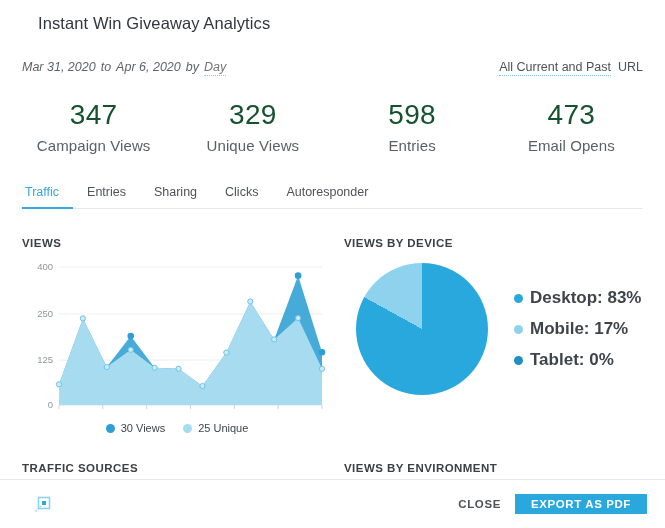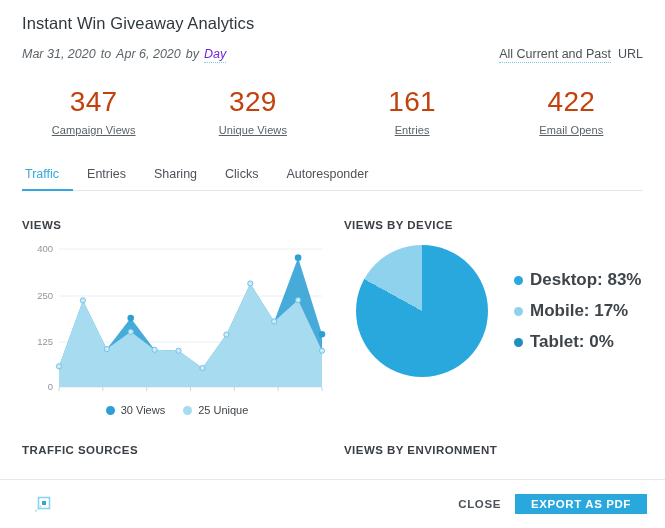--- a/index.html
+++ b/index.html
@@ -9,49 +9,49 @@
     font-family: "Liberation Sans", sans-serif;
     color: #3d4349;
     overflow: hidden;
   }
   .modal { position: relative; width: 665px; height: 528px; background: #fff; }
 
   
   .hdr { padding: 12px 22px 0 22px; }
   .hdr-title {
     font-size: 16.5px; font-weight: 400; color: #30373d;
-    letter-spacing: .1px; line-height: 22px;
+    letter-spacing: .1px; line-height: 22px; margin-left: 16px;
   }
   .hdr-sub {
     margin-top: 13px; font-size: 12.5px; color: #5c6469;
     display: flex; align-items: baseline; justify-content: space-between;
   }
   .hdr-sub-left { display: flex; align-items: baseline; gap: 5px; white-space: nowrap; font-style: italic; }
   .hdr-sub-right { display: flex; align-items: baseline; gap: 7px; white-space: nowrap; }
   .dotlink {
-    color: #6d28d9; border-bottom: 1px dotted #7ec9e8;
+    color: #737373; border-bottom: 1px dotted #7ec9e8;
     padding-bottom: 1px; cursor: pointer;
   }
   .dotlink-dark {
     color: #4c5358; border-bottom: 1px dotted #7ec9e8;
     padding-bottom: 1px; cursor: pointer;
   }
-  .plainlink { color: #4c5358; cursor: pointer; }
+  .plainlink { color: #4c5358; cursor: pointer; margin-top: 13px; }
 
   
   .stats {
     display: flex; margin-top: 22px; padding: 0 14px;
   }
   .stat { flex: 1; text-align: center; }
   .stat-num {
-    font-size: 28px; font-weight: 300; color: #c2410c;
+    font-size: 28px; font-weight: 300; color: #14532d;
     line-height: 34px; letter-spacing: .3px;
   }
   .stat-lbl {
-    margin-top: 5px; font-size: 11px; color: #5a6166; letter-spacing: .1px; text-decoration: underline;
+    margin-top: 5px; font-size: 15px; color: #5a6166; letter-spacing: .1px;
   }
 
   
   .tabs {
     margin: 24px 22px 0 22px;
     border-bottom: 1px solid #e6e9ea;
     display: flex; gap: 0;
   }
   .tab {
     font-size: 12.5px; color: #4d5359; padding: 6px 14px 8px 14px;
@@ -141,25 +141,25 @@
   <div class="stats">
     <div class="stat">
       <div class="stat-num">347</div>
       <div class="stat-lbl">Campaign Views</div>
     </div>
     <div class="stat">
       <div class="stat-num">329</div>
       <div class="stat-lbl">Unique Views</div>
     </div>
     <div class="stat">
-      <div class="stat-num">161</div>
+      <div class="stat-num">598</div>
       <div class="stat-lbl">Entries</div>
     </div>
     <div class="stat">
-      <div class="stat-num">422</div>
+      <div class="stat-num">473</div>
       <div class="stat-lbl">Email Opens</div>
     </div>
   </div>
 
   <div class="tabs">
     <div class="tab active">Traffic</div>
     <div class="tab">Entries</div>
     <div class="tab">Sharing</div>
     <div class="tab">Clicks</div>
     <div class="tab">Autoresponder</div>

